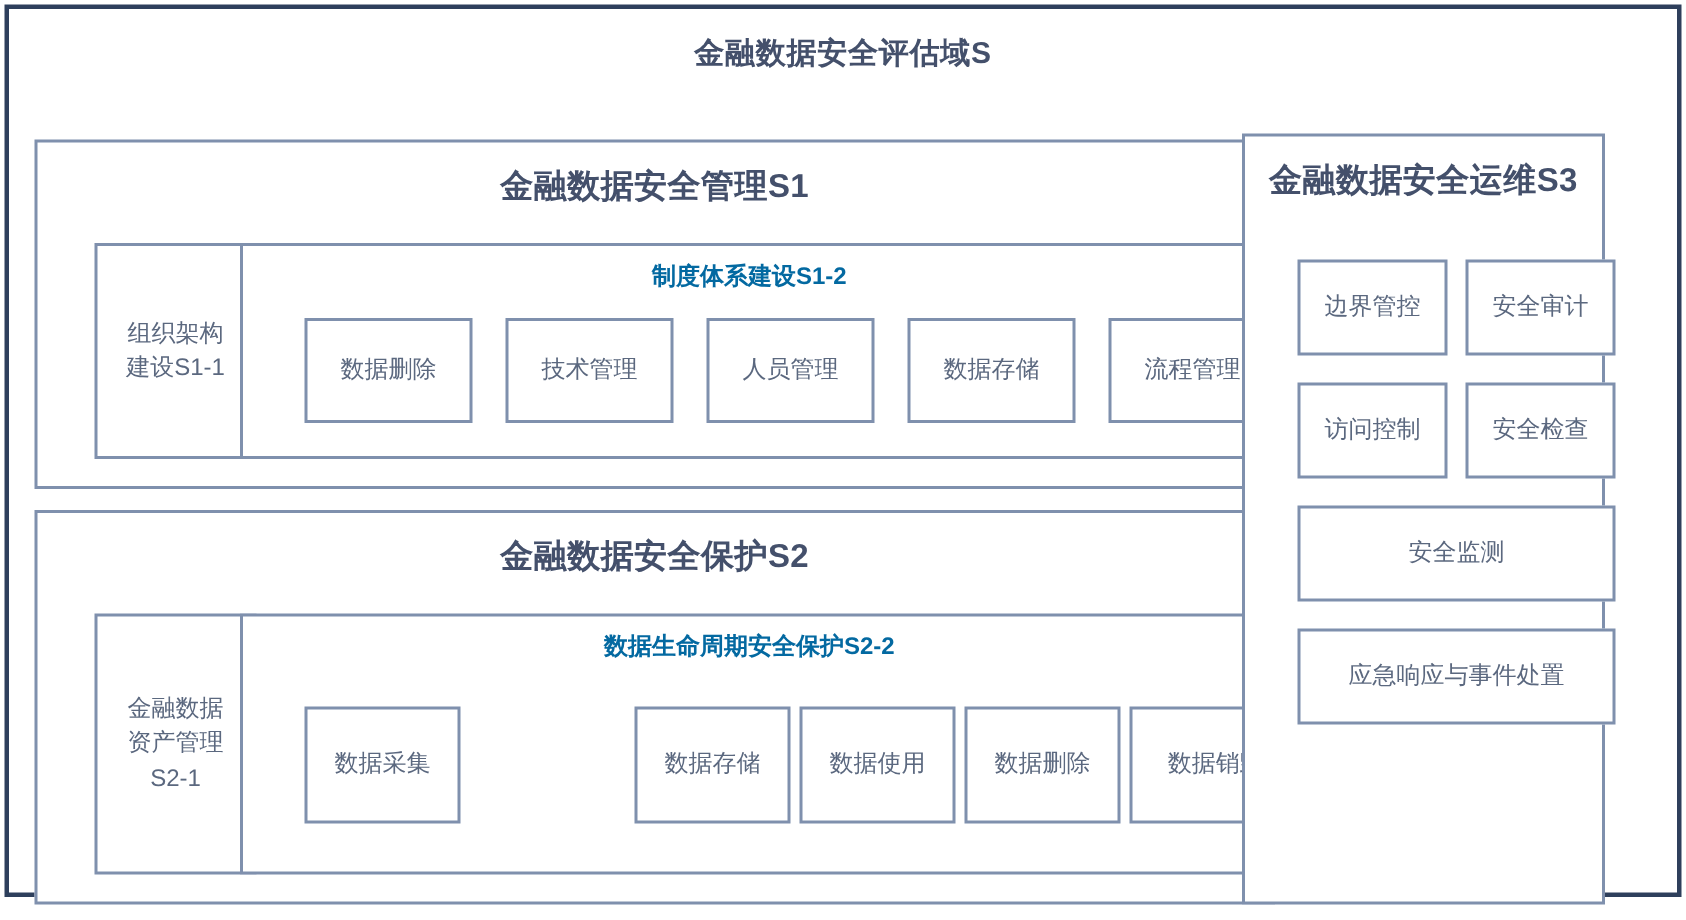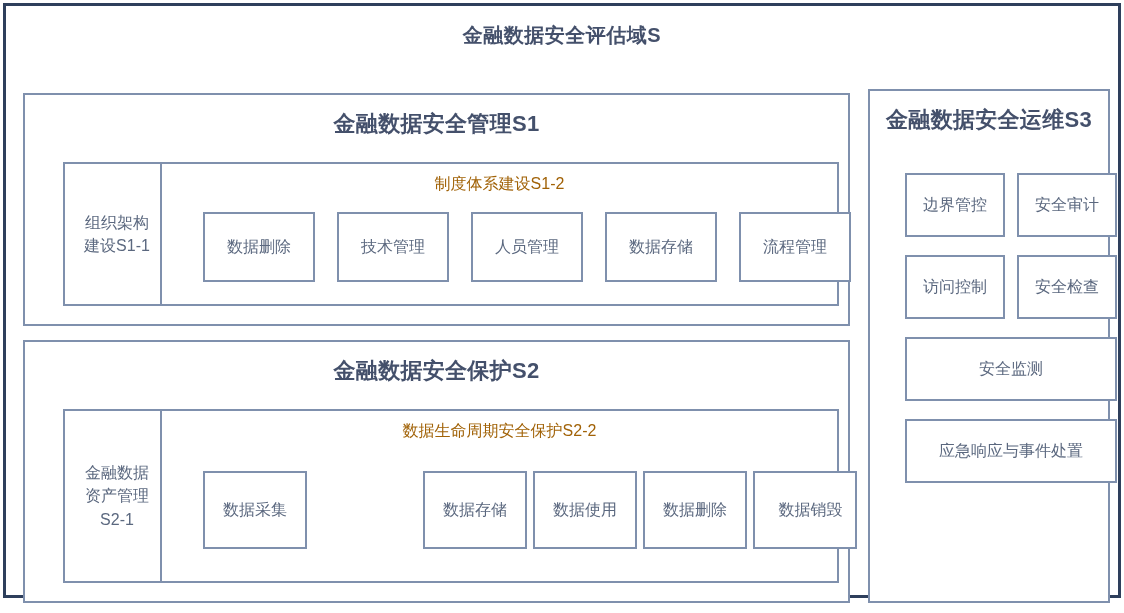--- a/index.html
+++ b/index.html
@@ -71,22 +71,22 @@
     border: 2px solid #7f90ad;
     background: #ffffff;
   }
   .subpanel-title {
     position: absolute;
     left: 0;
     top: 10px;
     width: 100%;
     text-align: center;
     font-size: 16px;
-    font-weight: normal;
-    color: #a16207;
+    font-weight: bold;
+    color: #0369a1;
   }
 
   
   .leaf {
     position: absolute;
     box-sizing: border-box;
     border: 2px solid #7f90ad;
     background: #ffffff;
     display: flex;
     align-items: center;
@@ -108,21 +108,21 @@
   #panel-s1 { left: 17px;  top: 87px;  width: 827px; height: 233px; }
   #s1-side  { left: 13px;  top: 67px;  width: 108px; height: 144px; }
   #s1-sub   { left: 135px; top: 67px;  width: 679px; height: 144px; }
 
   
   #panel-s2 { left: 17px;  top: 334px; width: 827px; height: 263px; }
   #s2-side  { left: 13px;  top: 67px;  width: 108px; height: 174px; }
   #s2-sub   { left: 135px; top: 67px;  width: 679px; height: 174px; }
 
   
-  #panel-s3 { left: 862px; top: 83px;  width: 242px; height: 514px; }
+  #panel-s3 { left: 822px; top: 83px;  width: 242px; height: 514px; }
 
   
   .s3-leaf { width: 100px; height: 64px; }
   #s3-l0 { left: 10px;  top: 82px;  }
   #s3-l1 { left: 122px; top: 82px;  }
   #s3-l2 { left: 10px;  top: 164px; }
   #s3-l3 { left: 122px; top: 164px; }
   #s3-l4 { left: 10px;  top: 246px; width: 212px; height: 64px; }
   #s3-l5 { left: 10px;  top: 328px; width: 212px; height: 64px; }
 </style>

